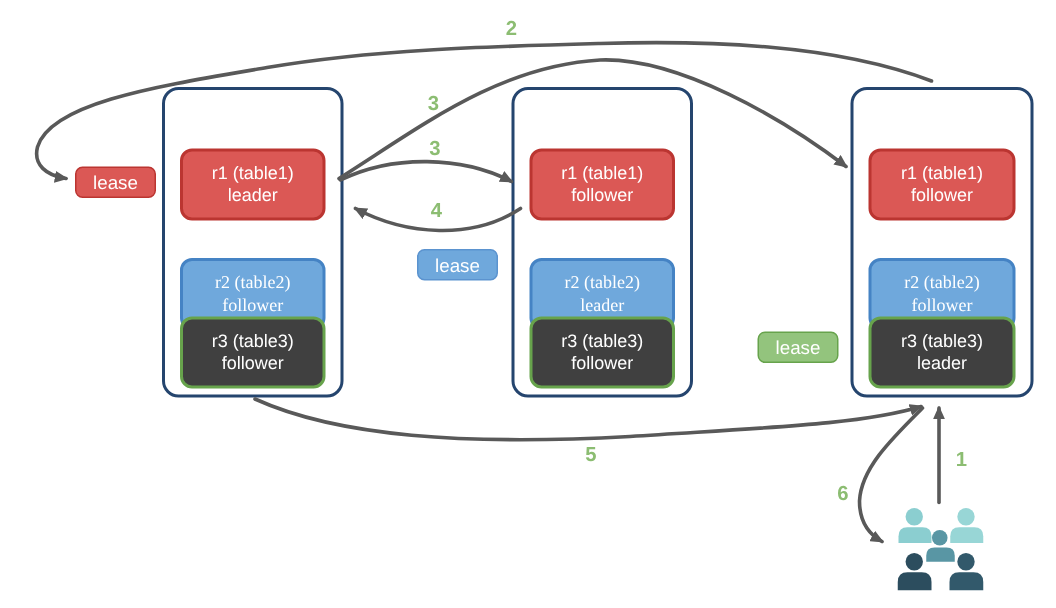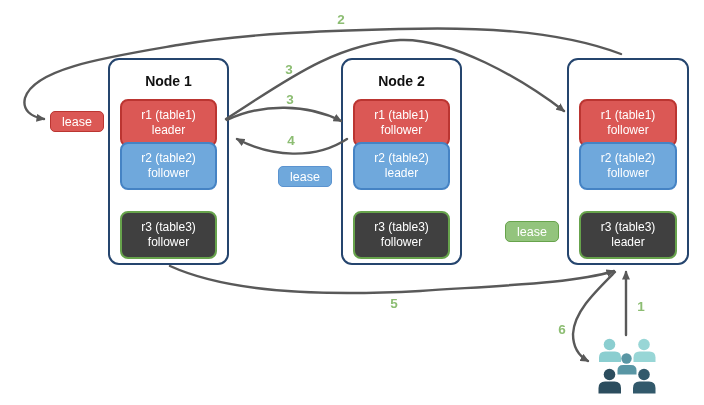--- a/index.html
+++ b/index.html
@@ -12,21 +12,21 @@
     box-sizing:border-box;z-index:1;
   }
   .node-title{
     text-align:center;margin-top:13px;font-size:14px;font-weight:bold;color:#111;
   }
   .rep{
     position:absolute;left:10px;right:10px;height:48px;border-radius:8px;
     display:flex;flex-direction:column;align-items:center;justify-content:center;
     color:#fff;font-size:12px;line-height:1.28;box-sizing:border-box;text-align:center;
   }
-  .rep.r0{top:39px;} .rep.r1{top:82px;} .rep.r2{top:151px;}
+  .rep.r0{top:39px;} .rep.r1{top:112px;font-family:Liberation Serif, serif;} .rep.r2{top:151px;}
   .rep.red{background:#db5855;border:2px solid #bb3531;}
   .rep.blue{background:#6fa8dc;border:2px solid #4583c4;}
   .rep.green{background:#404040;border:2px solid #67a34c;}
 
   .lease{
     position:absolute;width:54px;height:21px;border-radius:5px;
     display:flex;align-items:center;justify-content:center;
     color:#fff;font-size:12.5px;z-index:2;box-sizing:border-box;
   }
   .lease.red{left:50px;top:111px;background:#db5855;border:1.5px solid #bb3531;}
@@ -39,37 +39,35 @@
     position:absolute;transform:translate(-50%,-50%);
     font-size:13.5px;font-weight:bold;color:#8cbd72;z-index:6;
   }
 </style>
 </head>
 <body>
 
 <div id="canvas">
 
   <div class="node" style="left:108px;">
-    <div class="node-title">Node 1</div>
     <div class="rep r0 red">
       <span>r1 (table1)</span>
       <span>leader</span>
     </div>
     <div class="rep r1 blue">
       <span>r2 (table2)</span>
       <span>follower</span>
     </div>
     <div class="rep r2 green">
       <span>r3 (table3)</span>
       <span>follower</span>
     </div>
   </div>
 
   <div class="node" style="left:341px;">
-    <div class="node-title">Node 2</div>
     <div class="rep r0 red">
       <span>r1 (table1)</span>
       <span>follower</span>
     </div>
     <div class="rep r1 blue">
       <span>r2 (table2)</span>
       <span>leader</span>
     </div>
     <div class="rep r2 green">
       <span>r3 (table3)</span>

